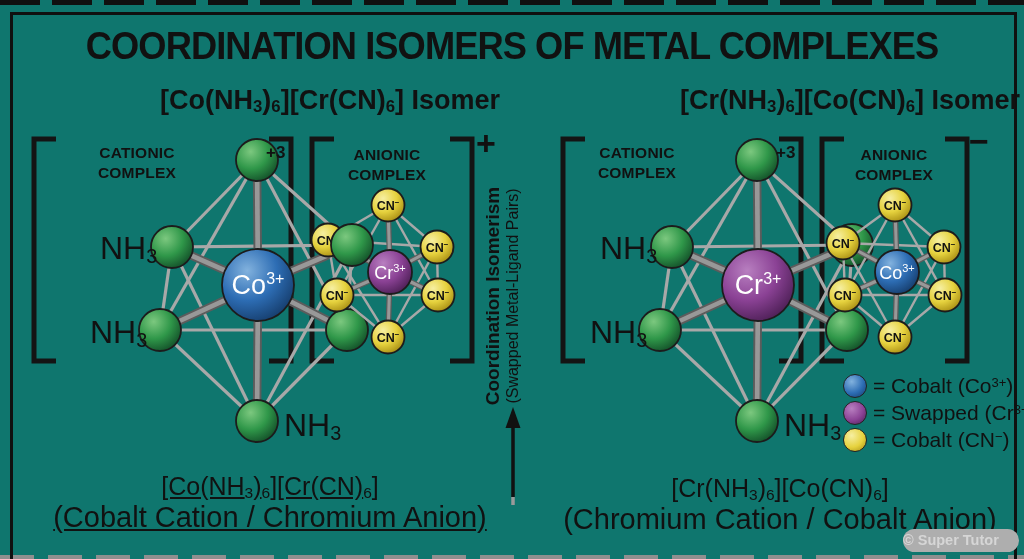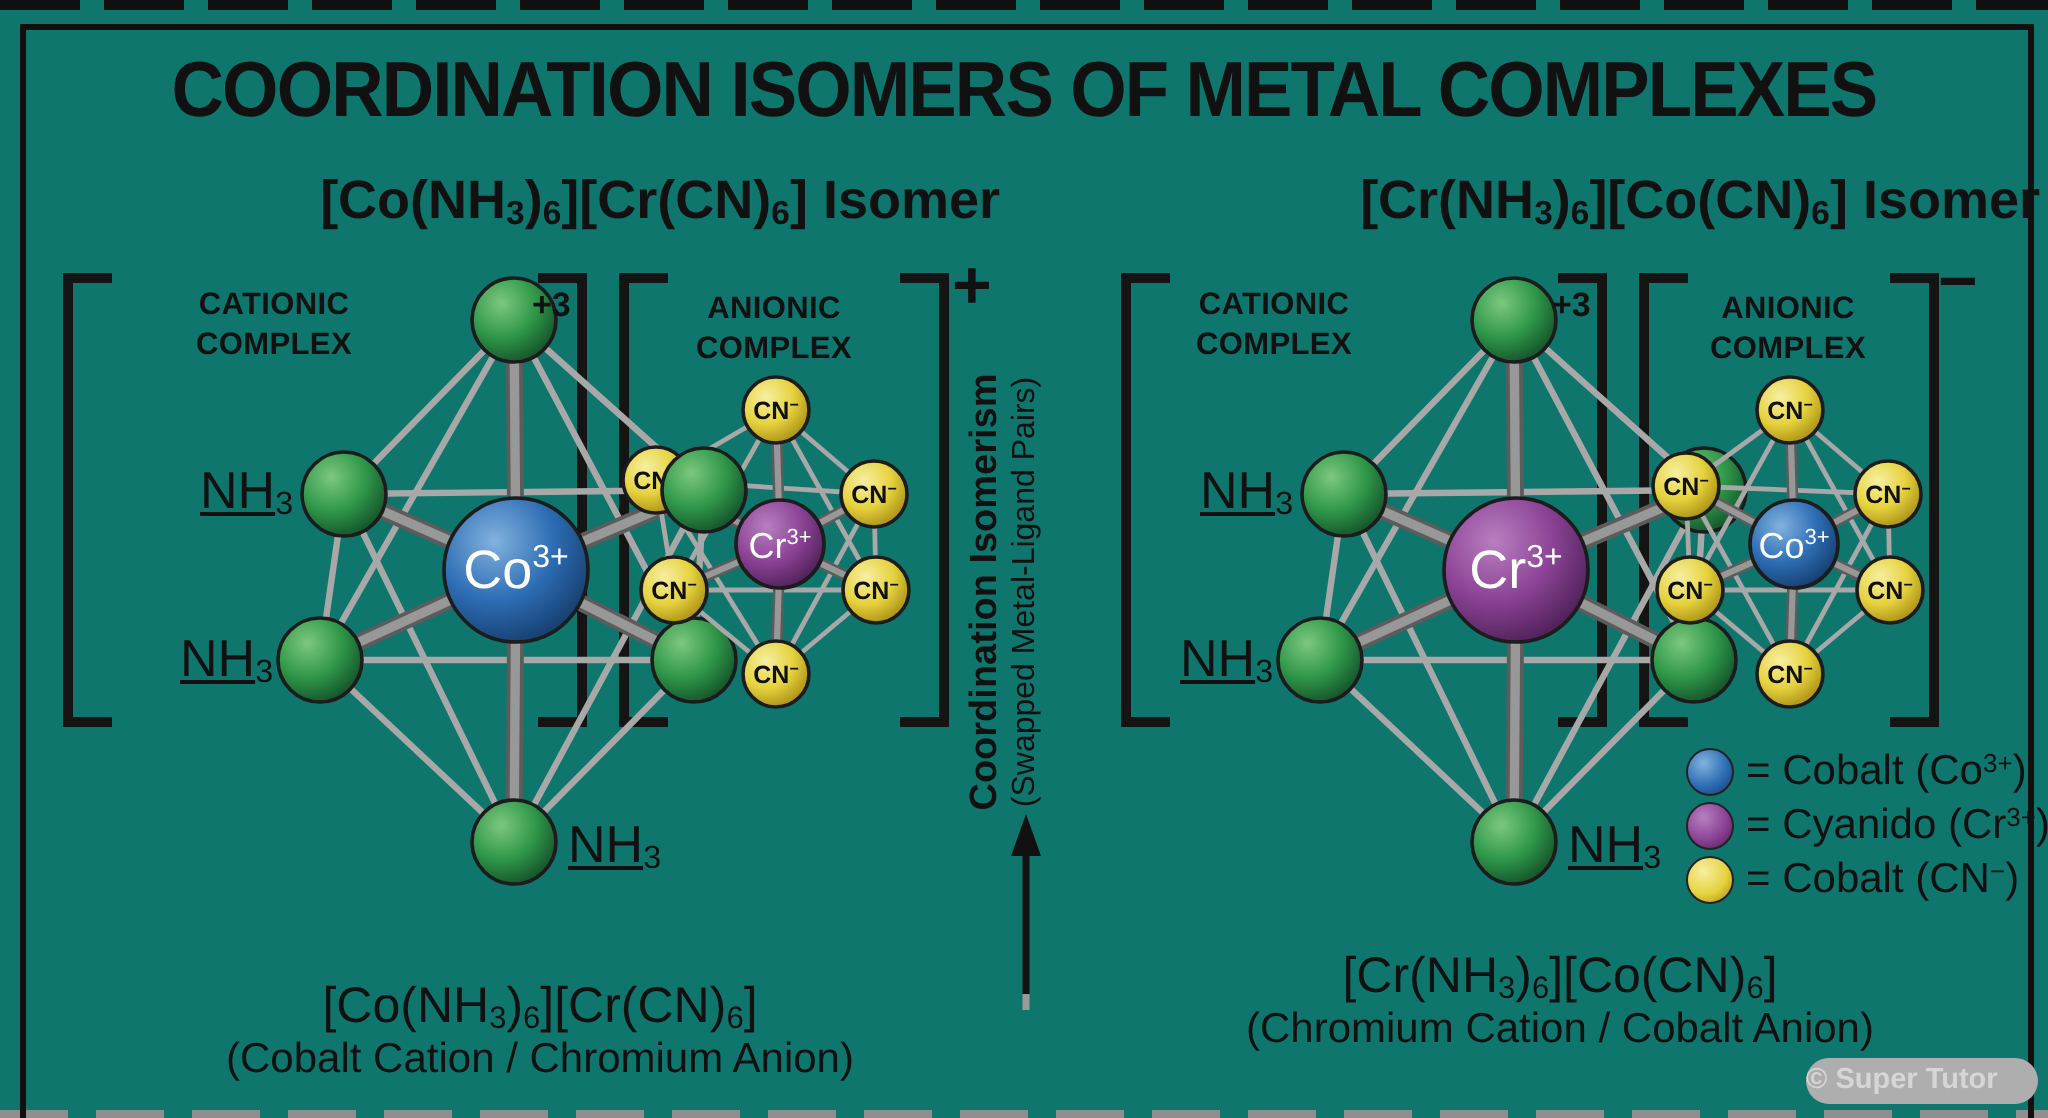--- a/index.html
+++ b/index.html
@@ -11,24 +11,24 @@
         background:repeating-linear-gradient(90deg,#8f8f8f 0 34px,transparent 34px 48px);}
   .frame{position:absolute;left:10px;top:12px;width:1001px;height:545px;
         border-left:3px solid #101010;border-top:3px solid #101010;border-right:3px solid #101010;}
   .title{position:absolute;left:0;top:24px;width:1024px;text-align:center;
         font-size:39px;font-weight:bold;letter-spacing:-1px;transform:scaleX(.93);transform-origin:center;}
   .subtitle{position:absolute;top:85px;width:480px;text-align:right;font-size:27px;font-weight:bold;white-space:nowrap;}
   .subtitle.left{left:20px;} .subtitle.right{left:540px;}
   .complex-label{position:absolute;width:120px;text-align:center;font-size:15.5px;font-weight:bold;line-height:1.28;letter-spacing:.2px;}
   .charge3{position:absolute;font-size:17px;font-weight:bold;}
   .overall-charge{position:absolute;font-size:34px;font-weight:bold;line-height:1;}
-  .nh3{position:absolute;font-size:26px;white-space:nowrap;text-decoration:underline;}
+  .nh3{position:absolute;font-size:32px;white-space:nowrap;}
   .caption{position:absolute;width:500px;text-align:center;white-space:nowrap;}
   .caption .formula{font-size:25px;}
-  .caption .desc{font-size:21px;}
+  .caption .desc{font-size:29px;}
   .rot-note{position:absolute;left:388px;top:260px;width:260px;height:72px;
         transform:rotate(-90deg);transform-origin:center;text-align:center;}
   .rot-note .l1{font-size:19px;font-weight:bold;white-space:nowrap;}
   .rot-note .l2{font-size:16px;white-space:nowrap;}
   .legend{position:absolute;left:843px;top:372px;}
   .legend-row{display:flex;align-items:center;height:27px;white-space:nowrap;}
   .legend-sphere{display:inline-block;width:22px;height:22px;border-radius:50%;
         border:1.5px solid #222;margin-right:6px;flex:0 0 auto;}
   .legend-text{font-size:21px;}
   .watermark{position:absolute;left:903px;top:529px;width:116px;height:23px;border-radius:12px;
@@ -280,29 +280,29 @@
     <div class="l2">(Swapped Metal-Ligand Pairs)</div>
   </div>
 
   <div class="legend" id="legend">
       <div class="legend-row">
         <span class="legend-sphere" style="background: radial-gradient(circle at 35% 30%, rgb(130, 178, 222), rgb(45, 109, 180) 55%, rgb(22, 62, 110) 96%);"></span>
         <span class="legend-text"><span>= Cobalt (Co</span><span class="sup">3+</span><span>)</span></span>
       </div>
       <div class="legend-row">
         <span class="legend-sphere" style="background: radial-gradient(circle at 35% 30%, rgb(184, 127, 192), rgb(139, 66, 149) 55%, rgb(78, 32, 87) 96%);"></span>
-        <span class="legend-text"><span>= Cyanido (Cr</span><span class="sup">3+</span><span>)</span></span>
+        <span class="legend-text"><span>= Swapped (Cr</span><span class="sup">3+</span><span>)</span></span>
       </div>
       <div class="legend-row">
         <span class="legend-sphere" style="background: radial-gradient(circle at 35% 30%, rgb(246, 239, 162), rgb(230, 210, 62) 55%, rgb(169, 143, 20) 96%);"></span>
         <span class="legend-text"><span>= Cobalt (CN</span><span class="sup">−</span><span>)</span></span>
       </div>
     </div>
 
-  <div class="caption" style="left:20px;top:489px;">
+  <div class="caption" style="left:20px;top:472px;text-decoration:underline;">
     <div class="formula"><span>[Co(NH</span><span class="sub">3</span><span>)</span><span class="sub">6</span><span>][Cr(CN)</span><span class="sub">6</span><span>]</span></div>
     <div class="desc">(Cobalt Cation / Chromium Anion)</div>
   </div>
   <div class="caption" style="left:530px;top:474px;">
     <div class="formula"><span>[Cr(NH</span><span class="sub">3</span><span>)</span><span class="sub">6</span><span>][Co(CN)</span><span class="sub">6</span><span>]</span></div>
     <div class="desc">(Chromium Cation / Cobalt Anion)</div>
   </div>
 
   <div class="watermark">© Super Tutor</div>
 </div>

